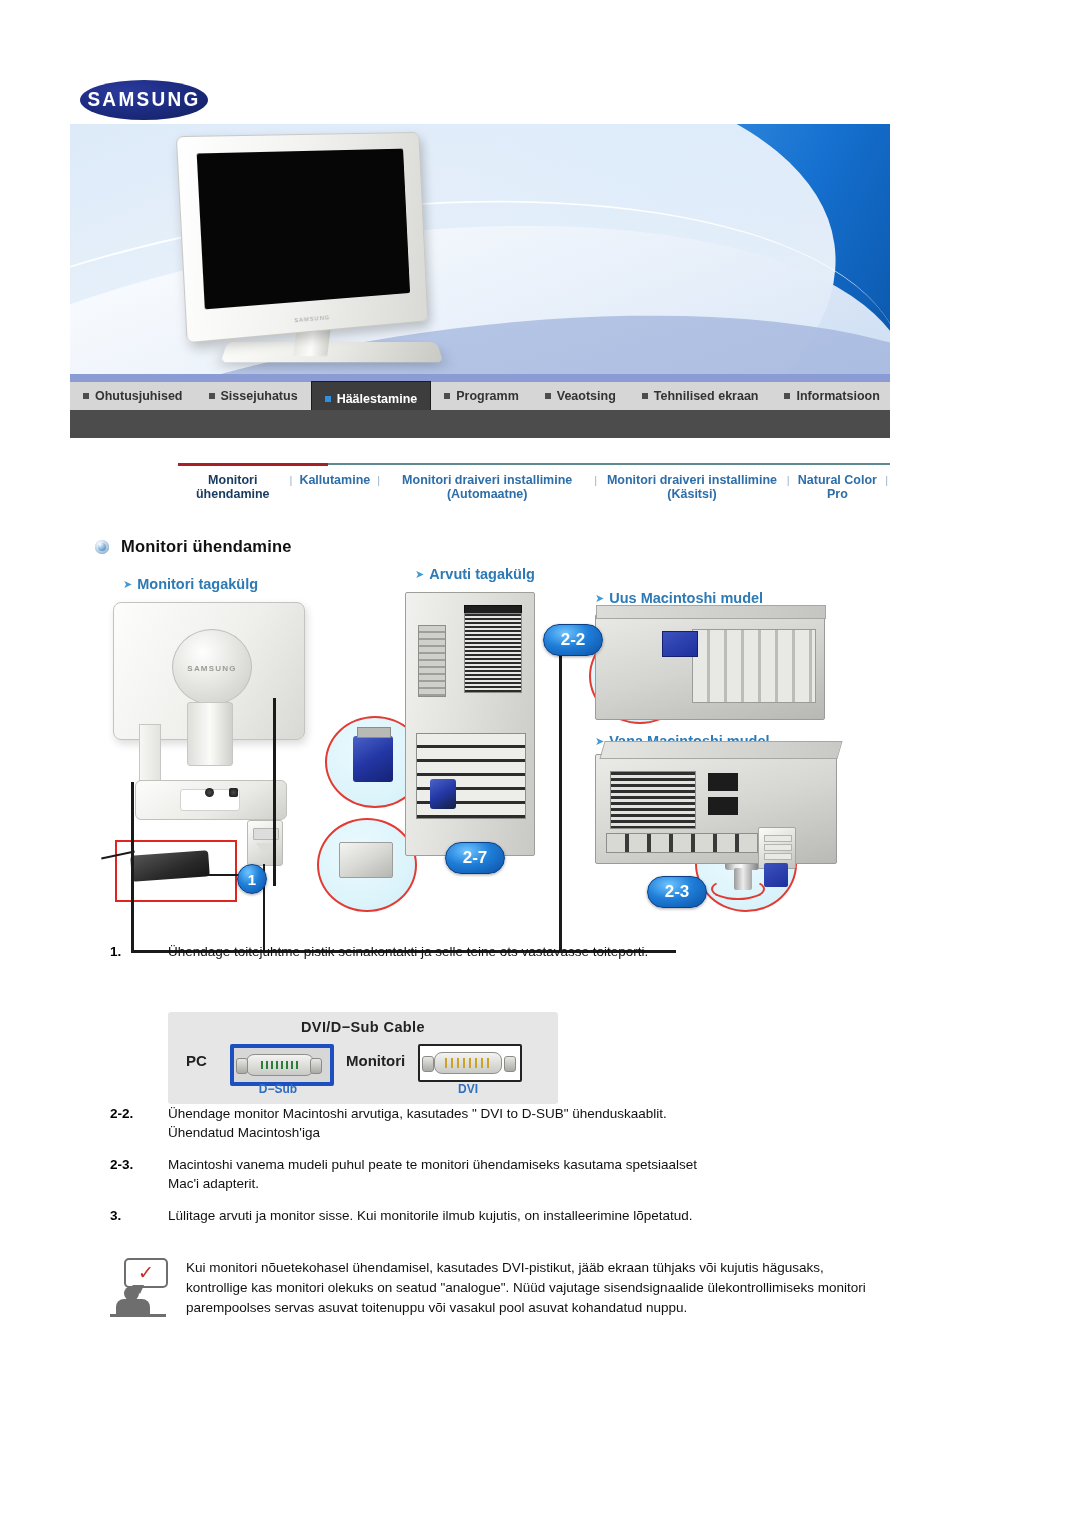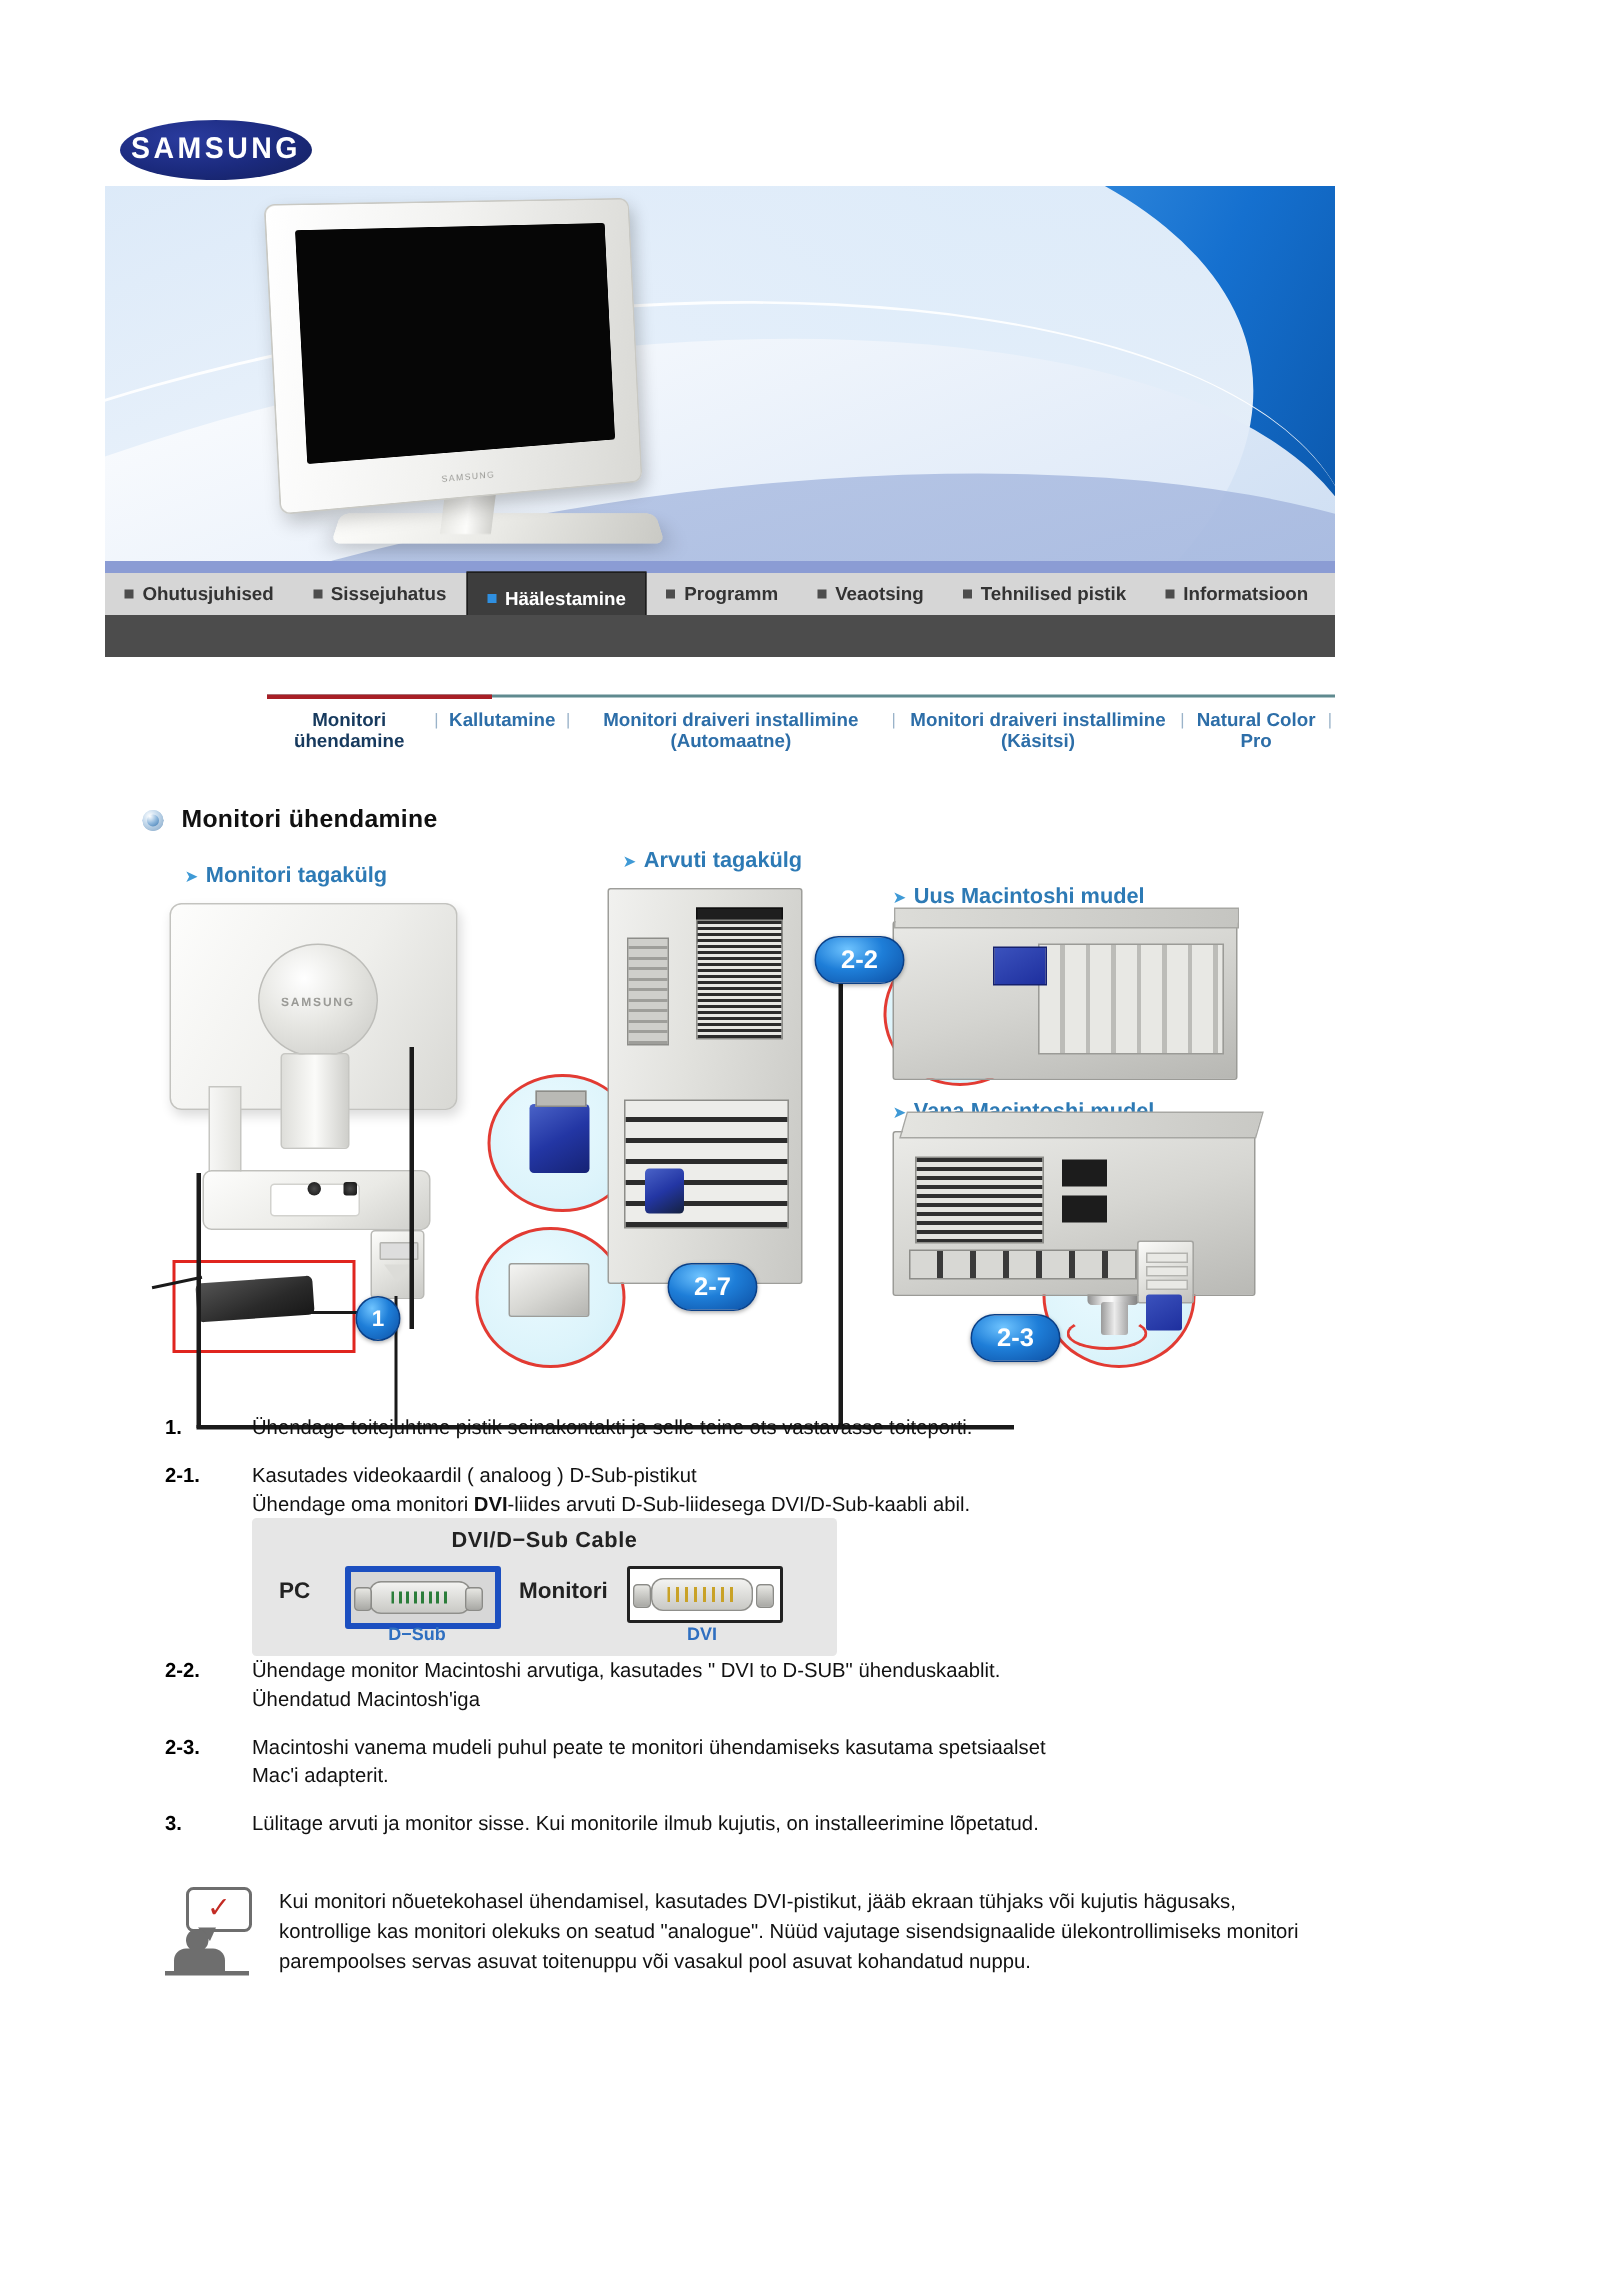--- a/index.html
+++ b/index.html
@@ -484,21 +484,21 @@
     <div class="navitem">
       <span class="sq"></span>
       <span>Programm</span>
     </div>
     <div class="navitem">
       <span class="sq"></span>
       <span>Veaotsing</span>
     </div>
     <div class="navitem">
       <span class="sq"></span>
-      <span>Tehnilised pistik</span>
+      <span>Tehnilised ekraan</span>
     </div>
     <div class="navitem">
       <span class="sq"></span>
       <span>Informatsioon</span>
     </div>
   </div>
   <div class="navrow-dark"></div>
 
   <div class="subnav-wrap">
     <div class="subnav-rule"></div>
@@ -620,27 +620,20 @@
     <div class="badge badge-23">2-3</div>
   </div>
 
   <div class="steps" style="top:942px;">
     <div class="step">
       <div class="step-num">1.</div>
       <div class="step-body">
         <span>Ühendage toitejuhtme pistik seinakontakti ja selle teine ots vastavasse toiteporti.</span>
       </div>
     </div>
-    <div class="step">
-      <div class="step-num">2-1.</div>
-      <div class="step-body">
-        <div>Kasutades videokaardil ( analoog ) D-Sub-pistikut</div>
-        <div>Ühendage oma monitori <b>DVI</b>-liides arvuti D-Sub-liidesega DVI/D-Sub-kaabli abil.</div>
-      </div>
-    </div>
   </div>
 
   <div class="cablefig">
     <div class="cf-title">DVI/D−Sub Cable</div>
     <div class="cf-pc-label">PC</div>
     <div class="cf-box-dsub">
       <div class="cf-conn">
         <div class="cf-pins"></div>
       </div>
       <div class="cf-screw" style="left:2px;"></div>

